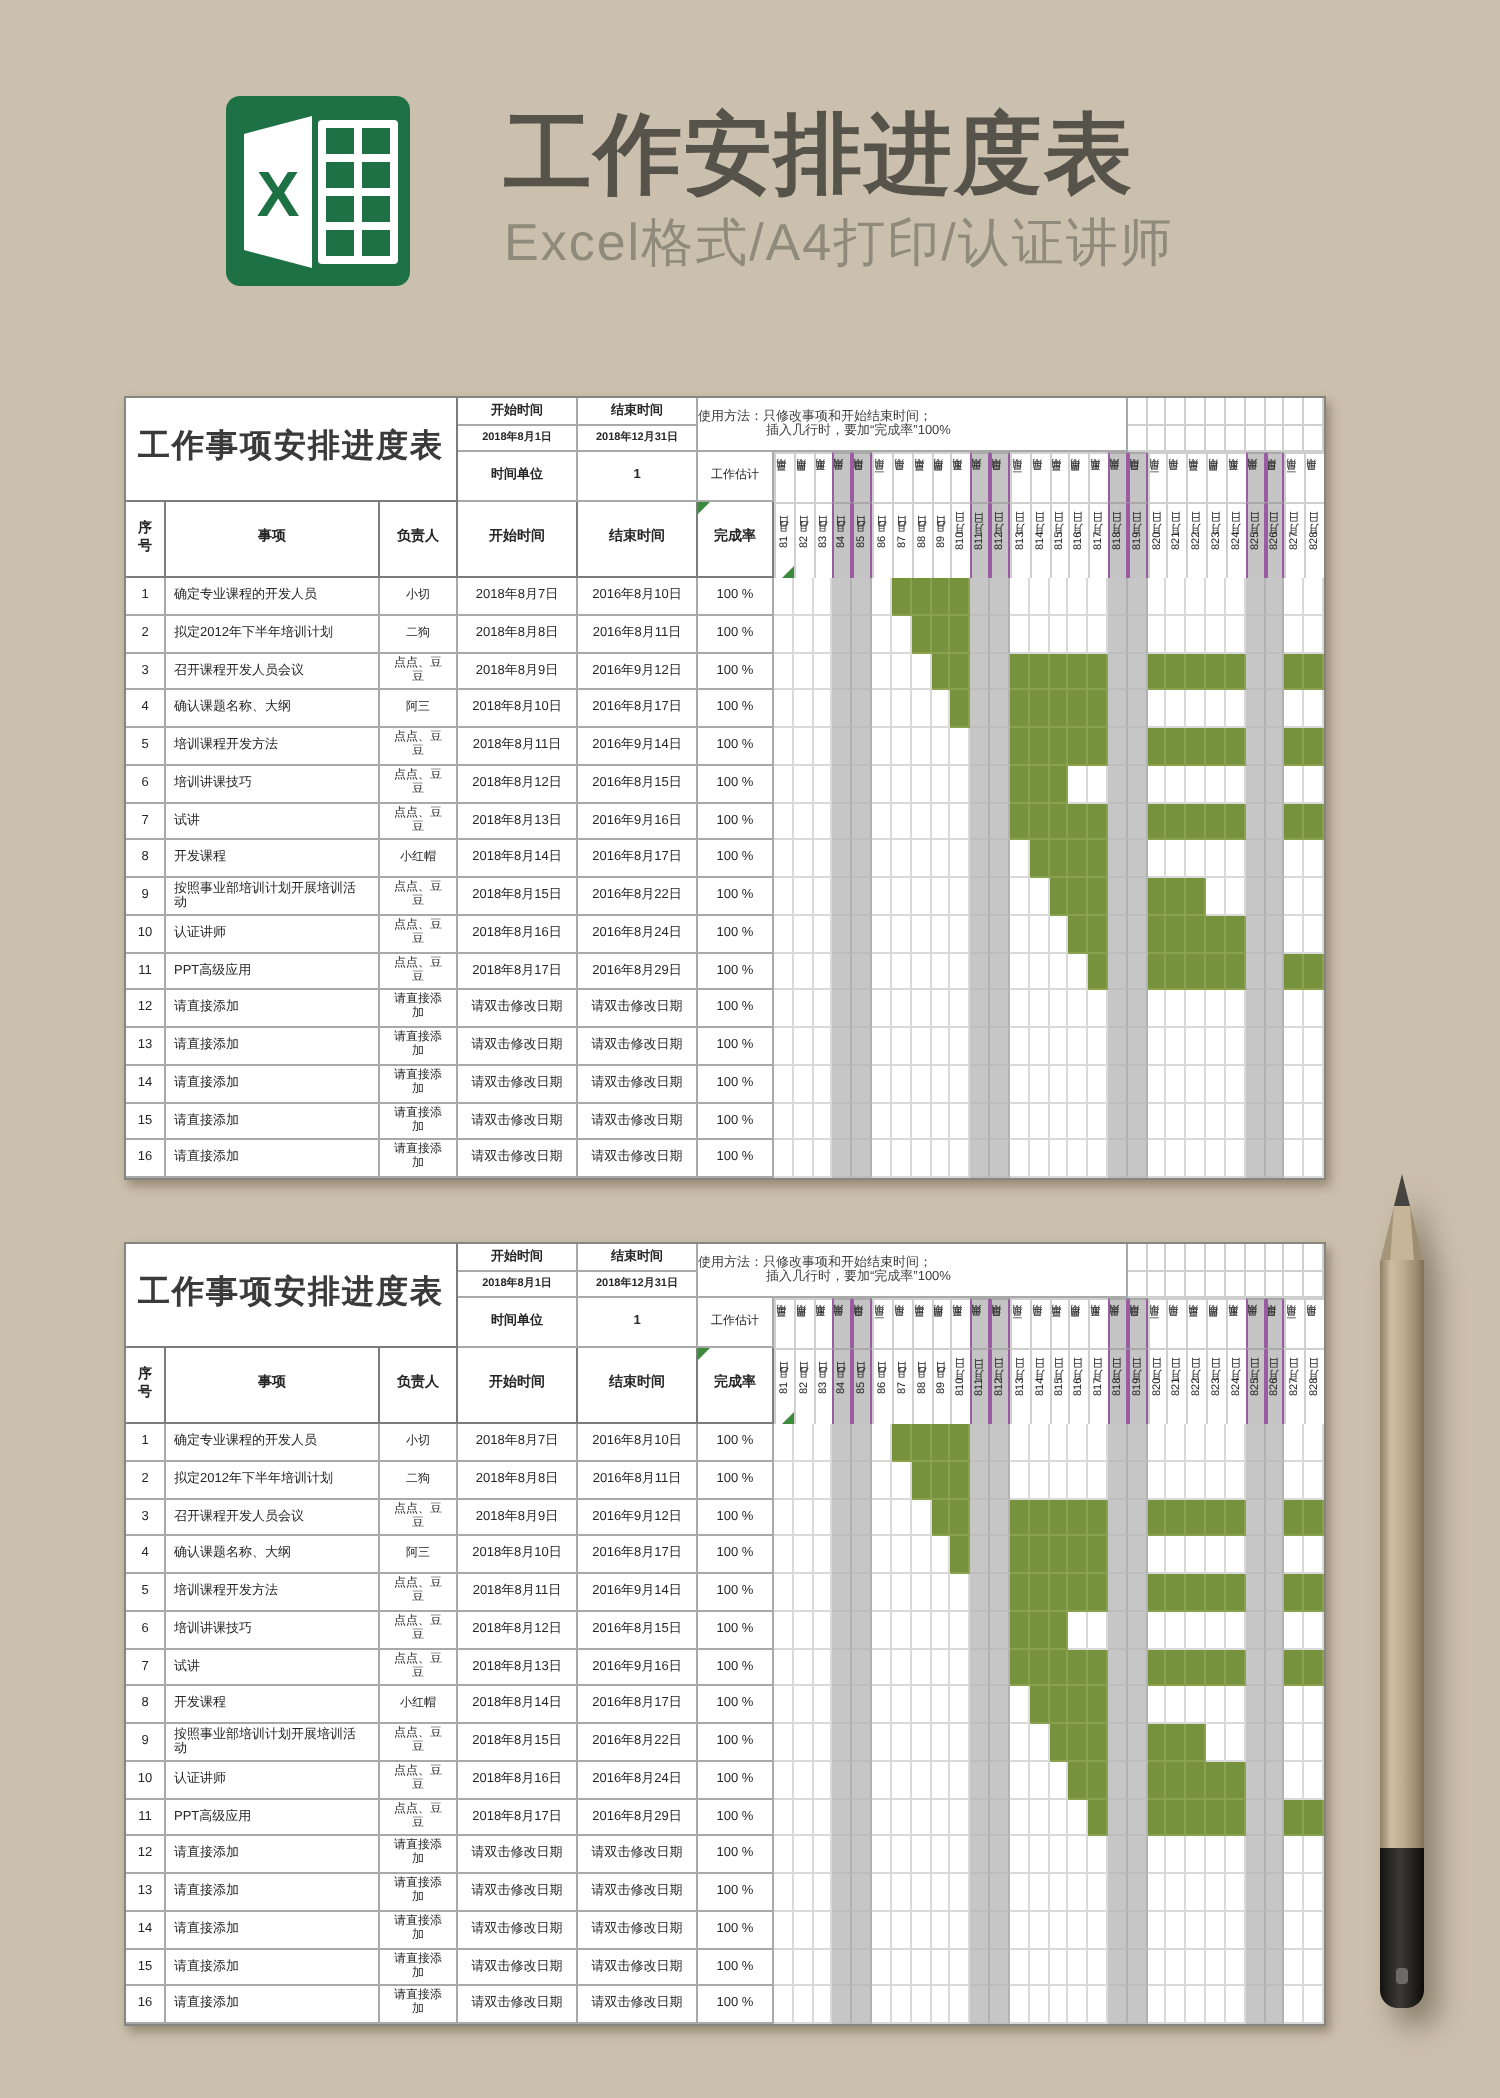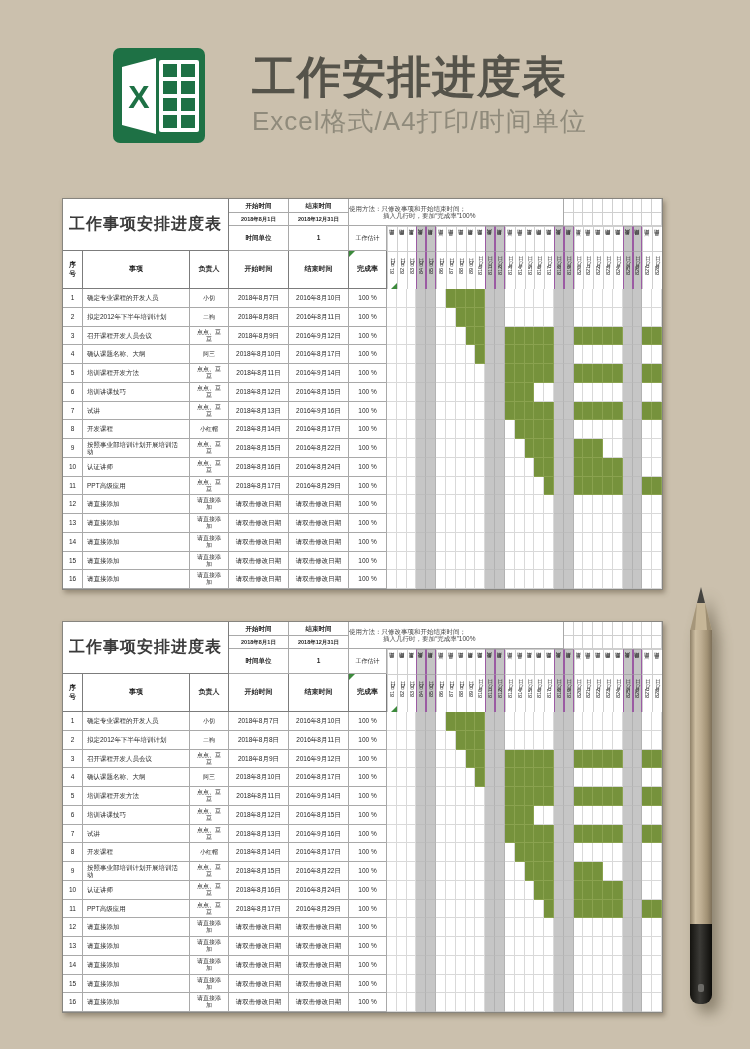--- a/index.html
+++ b/index.html
@@ -57,21 +57,21 @@
         <rect x="68" y="33" width="14" height="13"></rect>
       <rect x="50" y="50" width="14" height="13"></rect>
         <rect x="68" y="50" width="14" height="13"></rect>
       <rect x="50" y="67" width="14" height="13"></rect>
         <rect x="68" y="67" width="14" height="13"></rect>
     </g>
     <polygon points="9,19 43,10 43,86 9,77" fill="#ffffff"></polygon>
     <text x="26" y="60" text-anchor="middle" font-family="Liberation Sans, sans-serif" font-size="32" font-weight="bold" fill="#1E7145">X</text>
   </svg>
   <div class="hdr-title">工作安排进度表</div>
-  <div class="hdr-sub">Excel格式/A4打印/时间单位</div>
+  <div class="hdr-sub">Excel格式/A4打印/认证讲师</div>
 
   <div id="sheet1" class="sheet s1">
       <div class="c bd ttl" style="left: 0px; top: 0px; width: 166px; height: 52px;">工作事项安排进度表</div>
       <div class="c meta" style="left: 166px; top: 0px; width: 60px; height: 14px;">开始时间</div>
       <div class="c meta" style="left: 226px; top: 0px; width: 60px; height: 14px;">结束时间</div>
       <div class="c metaV" style="left: 166px; top: 14px; width: 60px; height: 13px;">2018年8月1日</div>
       <div class="c metaV" style="left: 226px; top: 14px; width: 60px; height: 13px;">2018年12月31日</div>
       <div class="c meta" style="left: 166px; top: 27px; width: 60px; height: 25px;">时间单位</div>
       <div class="c meta" style="left: 226px; top: 27px; width: 60px; height: 25px;">1</div>
       <div class="c est" style="left: 286px; top: 27px; width: 38px; height: 25px;">工作估计</div>

